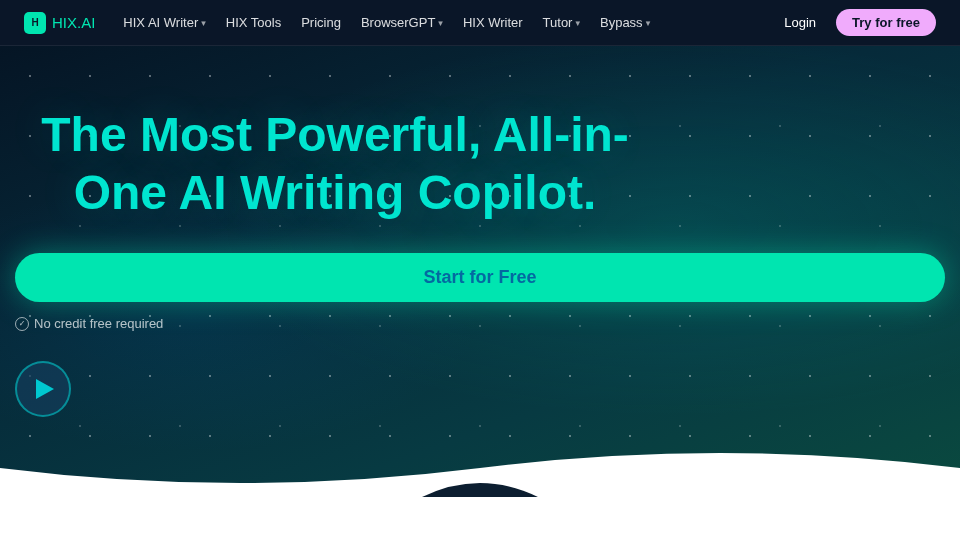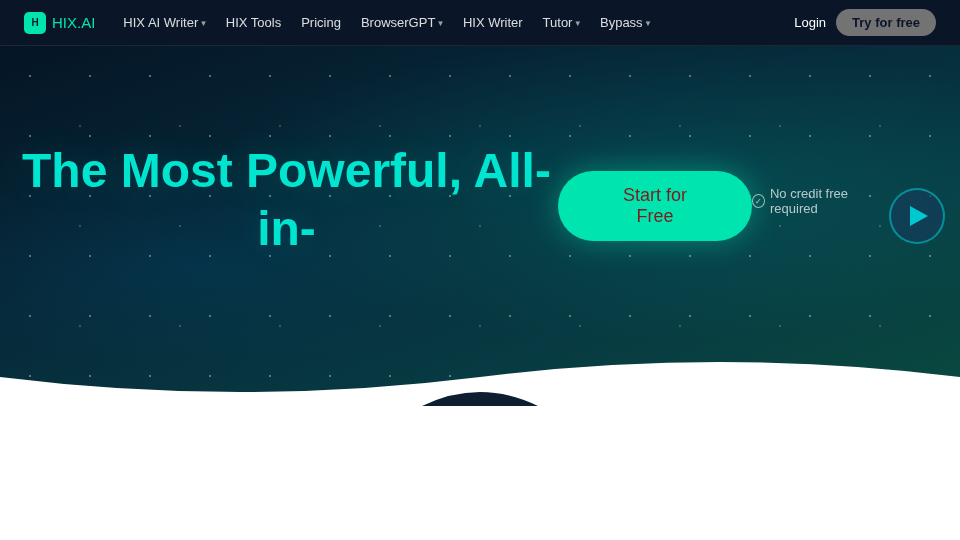--- a/index.html
+++ b/index.html
@@ -32,47 +32,46 @@
     .nav-link {
       color: rgba(255,255,255,0.85);
       font-size: 13px;
       padding: 4px 8px;
       cursor: pointer;
       display: flex; align-items: center; gap: 3px;
       border-radius: 4px;
       white-space: nowrap;
     }
     .nav-link .chevron { font-size: 9px; opacity: 0.7; }
-    .nav-right { display: flex; align-items: center; }
+    .nav-right { display: flex; align-items: center; gap: 10px; }
     .login-btn {
       color: #fff;
       font-size: 13px;
       cursor: pointer;
       padding: 4px 10px;
       border-radius: 4px;
     }
     .try-btn {
-      background: #737373;
+      background: #f0abfc;
       color: #0a1628;
       font-size: 13px;
       font-weight: 600;
       padding: 6px 16px;
       border-radius: 20px;
       cursor: pointer;
       border: none;
     }
 
     
     .hero {
       position: relative;
       background: linear-gradient(160deg, #051525 0%, #062a3a 40%, #073a42 70%, #0a4a3f 100%);
       min-height: 360px;
       display: flex;
-      flex-direction: row;
-      align-items: center;
+      flex-direction: column;
       justify-content: center;
       padding: 60px 15px 80px;
       overflow: hidden;
     }
     .hero::before {
       content: '';
       position: absolute;
       inset: 0;
       background: radial-gradient(ellipse 70% 60% at 70% 40%, rgba(0,180,160,0.18) 0%, transparent 70%),
                   radial-gradient(ellipse 50% 50% at 20% 60%, rgba(0,100,160,0.15) 0%, transparent 60%);
@@ -94,28 +93,28 @@
       font-weight: 800;
       line-height: 1.2;
       color: #00e5d0;
       max-width: 640px;
       margin-bottom: 32px;
       text-shadow: 0 0 40px rgba(0,220,200,0.2);
     }
     .start-btn {
       position: relative;
       background: #00e5b0;
-      color: #7f1d1d;
+      color: #0369a1;
       font-size: 18px;
-      font-weight: 400;
+      font-weight: 700;
       padding: 14px 48px;
       border-radius: 40px;
       cursor: pointer;
       border: none;
-      margin-bottom: 21px;
+      margin-bottom: 14px;
       box-shadow: 0 0 30px rgba(0,229,176,0.4);
     }
     .no-credit {
       position: relative;
       color: rgba(255,255,255,0.7);
       font-size: 13px;
       display: flex; align-items: center; gap: 5px;
       margin-bottom: 30px;
     }
     .check-circle {
@@ -206,20 +205,21 @@
     <div class="login-btn">Login</div>
     <button class="try-btn">Try for free</button>
   </div>
 </nav>
 
 <section class="hero">
   <div class="particles"></div>
 
   <h1 class="hero-title">
     <span>The Most Powerful, All-in-</span><br>
+    <span>One AI Writing Copilot.</span>
   </h1>
 
   <button class="start-btn">Start for Free</button>
 
   <div class="no-credit">
     <div class="check-circle">✓</div>
     <span>No credit free required</span>
   </div>
 
   <div class="play-btn-wrapper">

